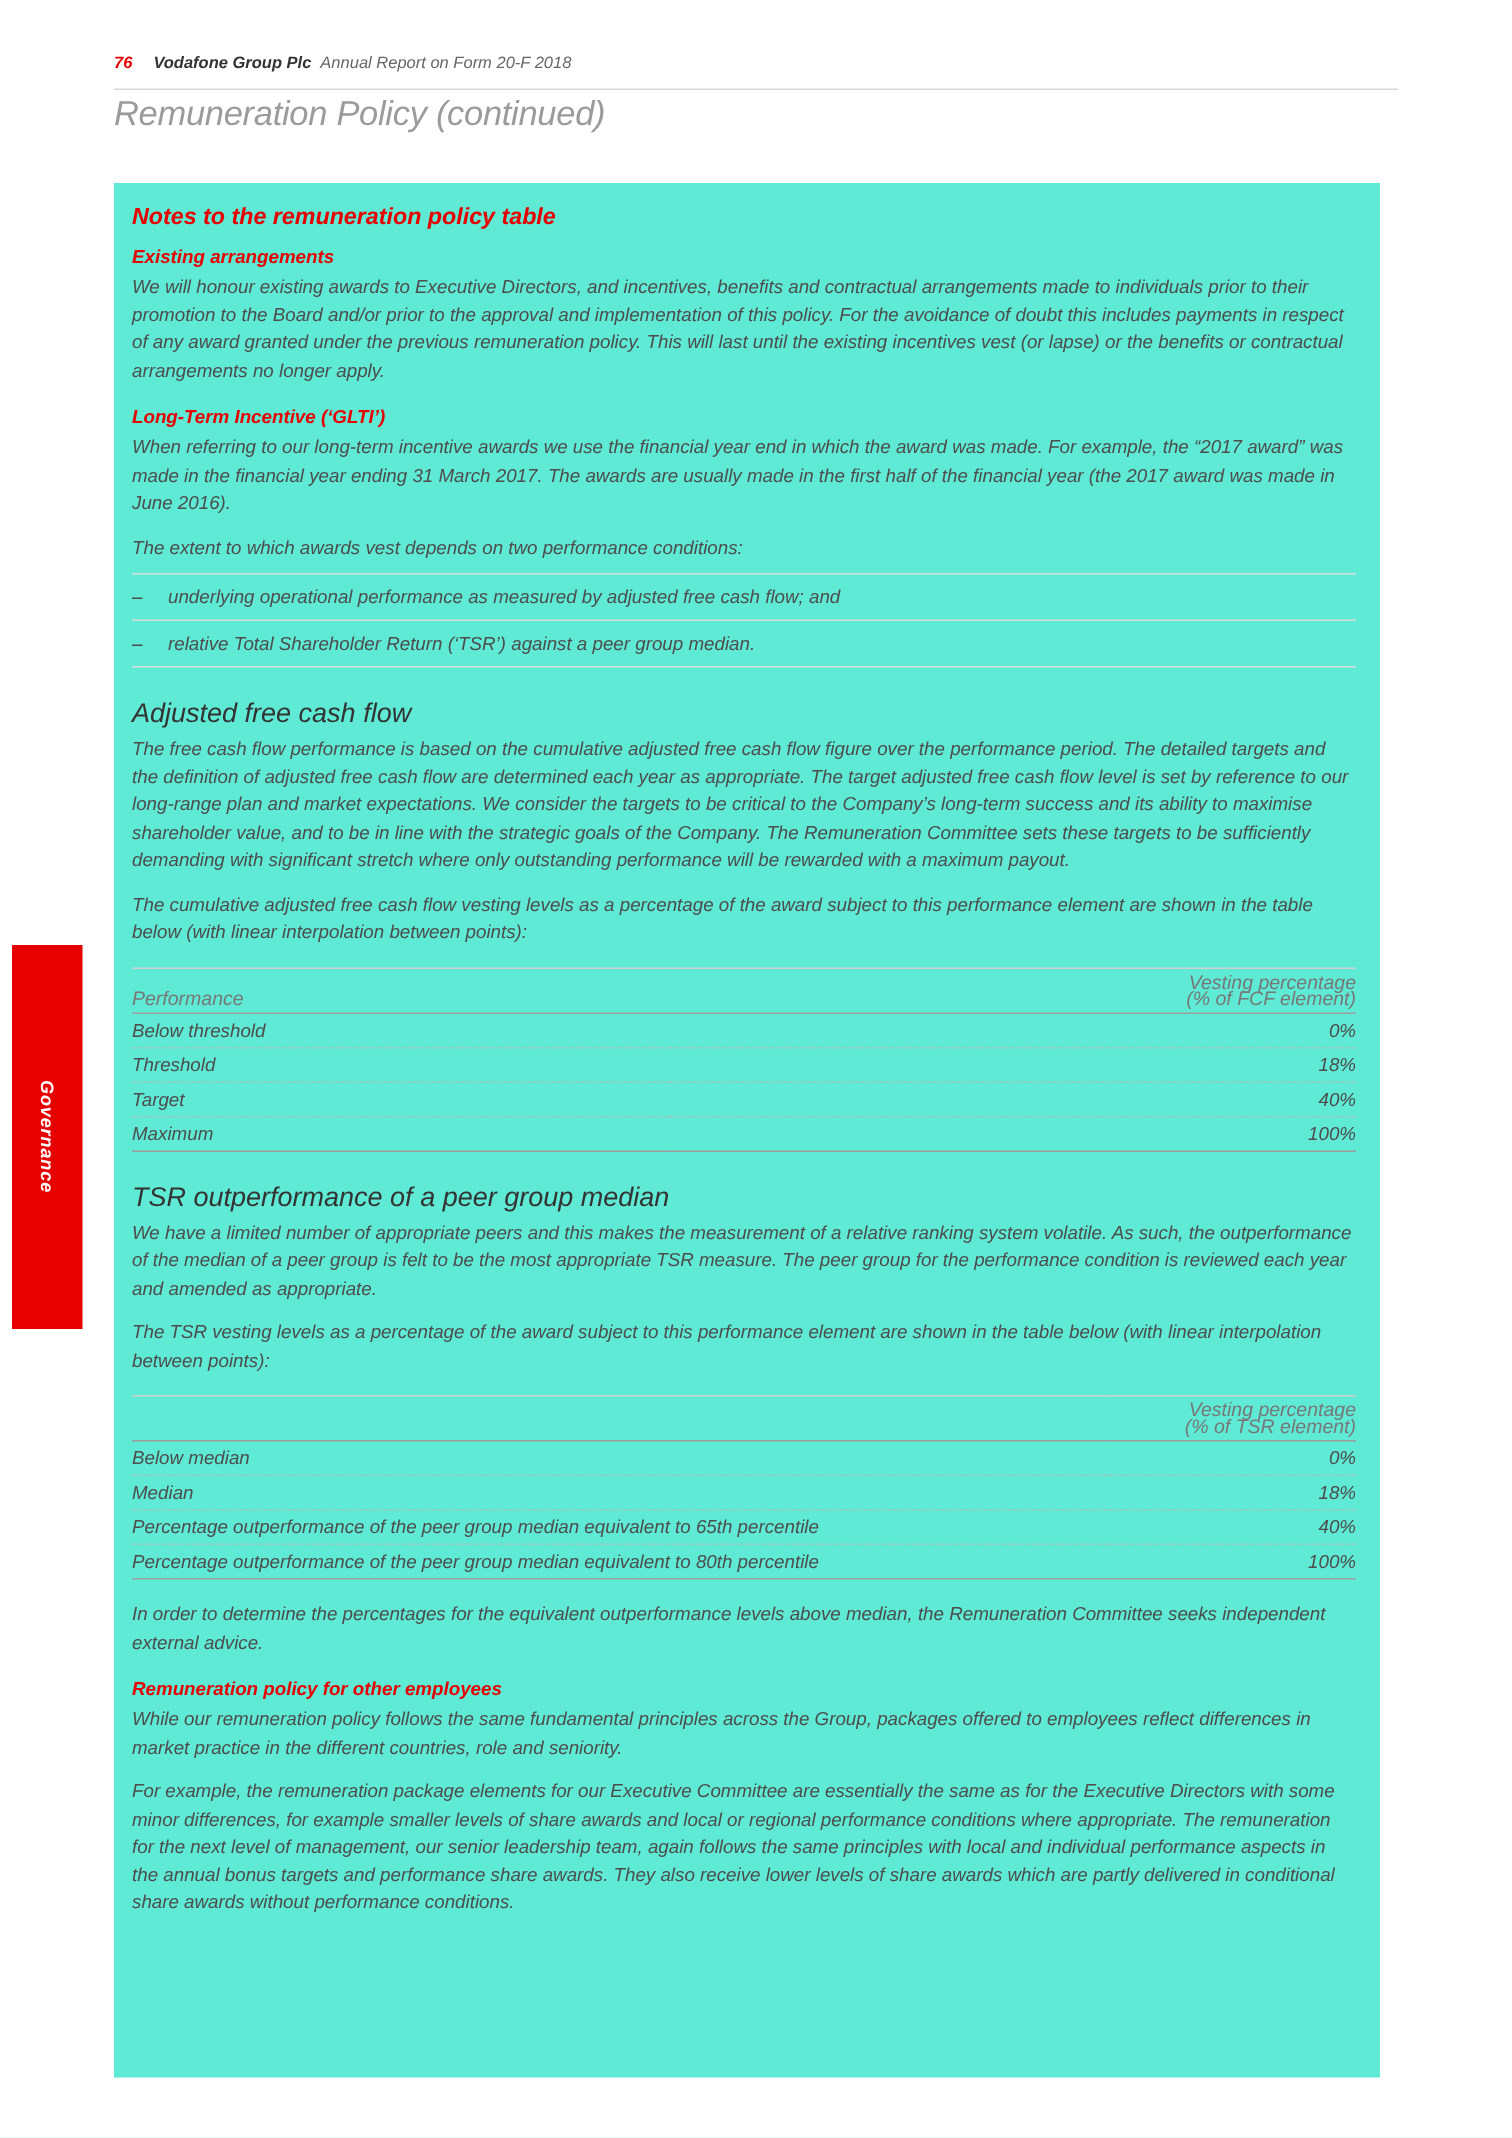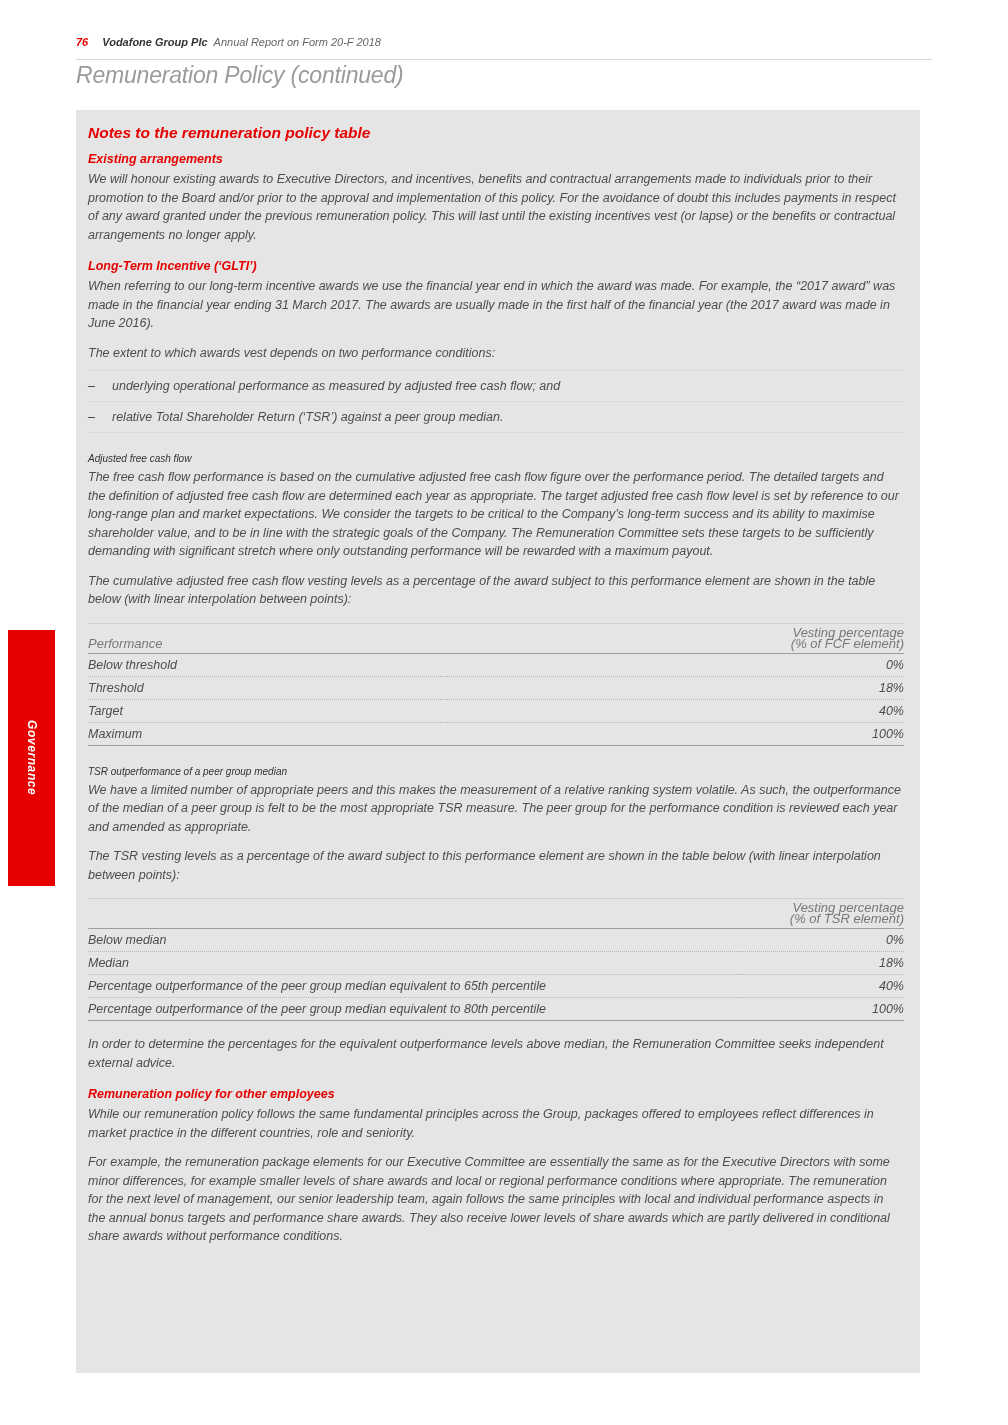--- a/index.html
+++ b/index.html
@@ -61,43 +61,43 @@
     color: #ffffff;
     font-size: 12px;
     font-weight: bold;
     letter-spacing: 0.6px;
   }
 
   
   .content-box {
     position: absolute;
     left: 76px;
-    top: 110px;
+    top: 122px;
     width: 844px;
     height: 1263px;
-    background: #e5e5e5;
+    background: #5eead4;
     padding: 14px 16px 0 12px;
   }
 
   .main-heading {
     color: #e60000;
     font-size: 15.5px;
     font-weight: bold;
     margin-bottom: 10px;
   }
   .sub-heading-red {
     color: #e60000;
     font-size: 12.5px;
     font-weight: bold;
     margin-top: 15px;
     margin-bottom: 4px;
   }
   .sub-heading-dark {
     color: #333333;
-    font-size: 10px;
+    font-size: 18px;
     font-weight: normal;
     margin-top: 20px;
     margin-bottom: 4px;
   }
   .content-box p {
     font-size: 12.5px;
     line-height: 18.5px;
     margin-bottom: 11px;
     color: #4d4d4d;
   }

